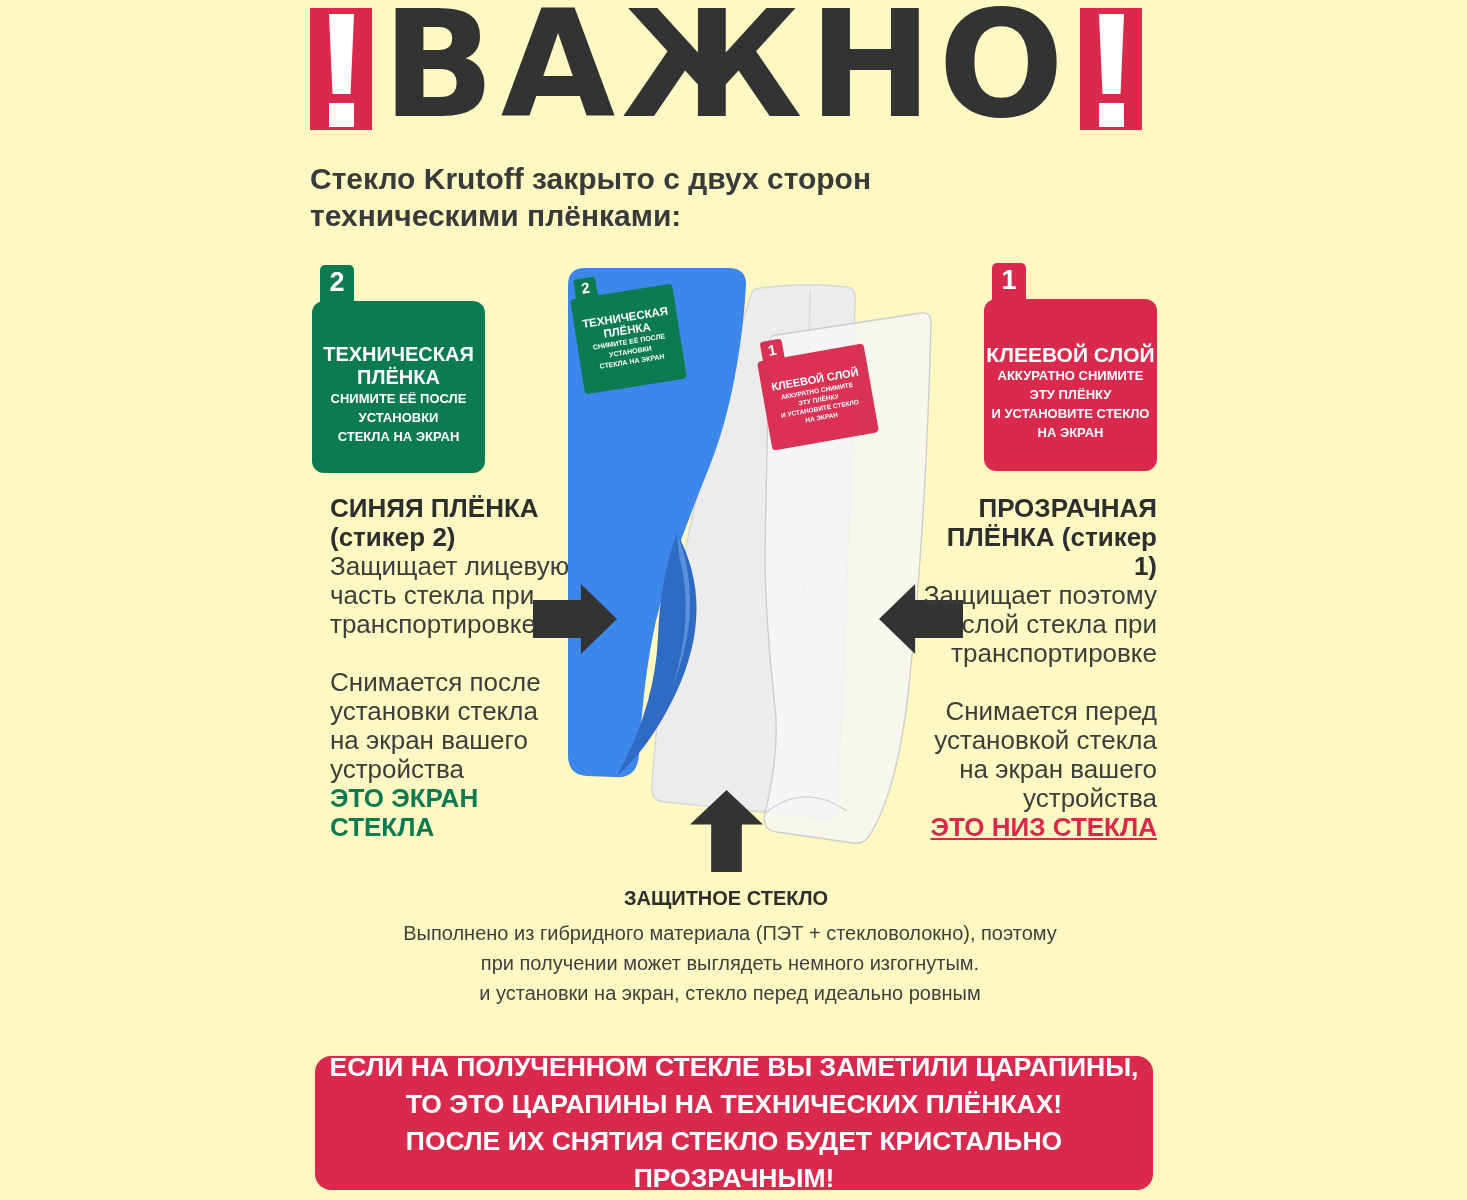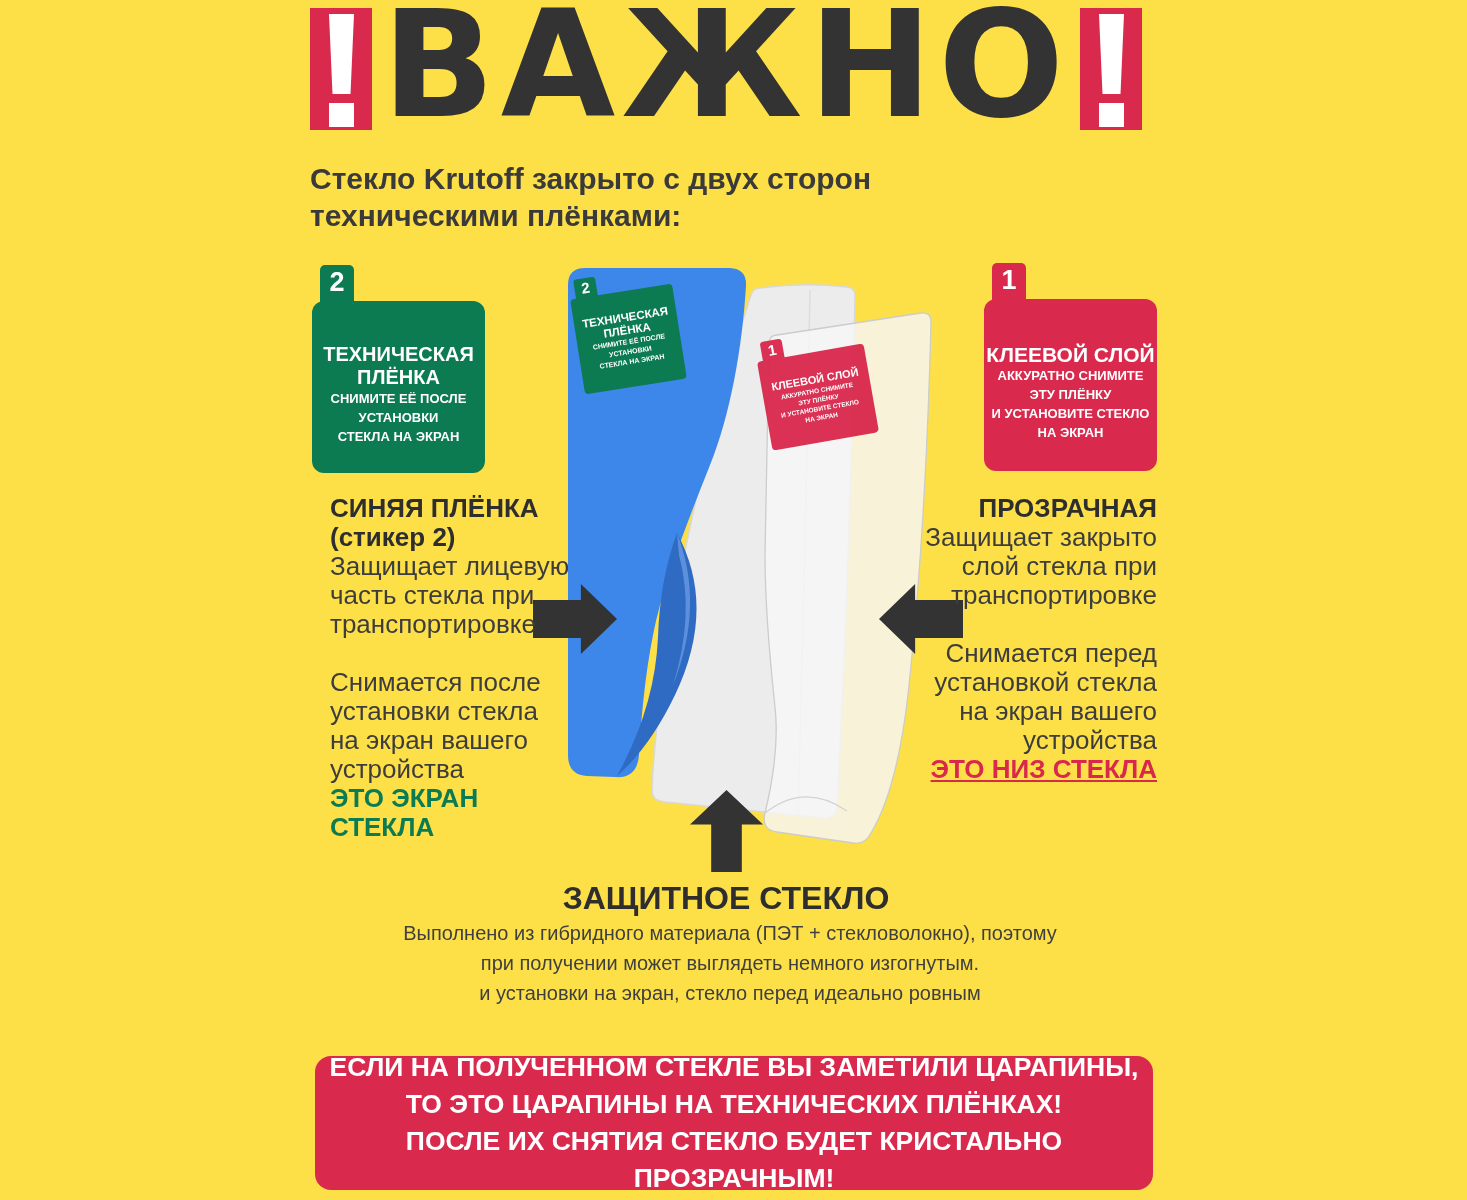--- a/index.html
+++ b/index.html
@@ -1,17 +1,17 @@
 <!DOCTYPE html>
 <html><head>
 <meta charset="utf-8">
 <style>
   html,body{margin:0;padding:0;background:#ffffff;}
   .canvas{
-    position:relative;width:1467px;height:1200px;background:#fde047;overflow:hidden;
+    position:relative;width:1467px;height:1200px;background:#fef9c3;overflow:hidden;
     font-family:"Liberation Sans", sans-serif;color:#3f3f3f;
   }
   
   .excl-box{position:absolute;width:62px;height:122px;background:#d92a4e;top:8px;}
   .excl-box .bar{position:absolute;left:19px;top:6px;width:25px;height:80px;background:#fff;
     clip-path:polygon(0 0,100% 0,86% 100%,14% 100%);}
   .excl-box .dot{position:absolute;left:19px;top:95px;width:25px;height:24px;background:#fff;}
   .main-title{position:absolute;left:310px;width:832px;top:-10px;text-align:center;
     font-family:"DejaVu Sans", sans-serif;font-weight:bold;font-size:148px;line-height:150px;
     letter-spacing:6px;color:#333333;}
@@ -53,21 +53,21 @@
   
   .arrow{position:absolute;background:#333333;}
   .arrow-right{left:533px;top:584px;width:84px;height:70px;
     clip-path:polygon(0 23%,57% 23%,57% 0,100% 50%,57% 100%,57% 77%,0 77%);}
   .arrow-left{left:879px;top:584px;width:84px;height:70px;
     clip-path:polygon(100% 23%,43% 23%,43% 0,0 50%,43% 100%,43% 77%,100% 77%);}
   .arrow-up{left:690px;top:790px;width:73px;height:82px;
     clip-path:polygon(50% 0,100% 42%,71% 42%,71% 100%,29% 100%,29% 42%,0 42%);}
   
   .glass-hd{position:absolute;left:310px;width:832px;top:882px;text-align:center;
-    font-weight:bold;font-size:32px;line-height:32px;color:#2e2e2e;}
+    font-weight:bold;font-size:20px;line-height:32px;color:#2e2e2e;}
   .glass-par{position:absolute;left:160px;width:1140px;top:918px;text-align:center;
     font-size:20px;line-height:30px;color:#3f3f3f;}
   
   .banner{position:absolute;left:315px;top:1056px;width:838px;height:134px;background:#d92a4e;
     border-radius:16px;color:#ffffff;display:flex;flex-direction:column;justify-content:center;
     text-align:center;font-weight:bold;font-size:26.5px;line-height:37px;}
   .illu{position:absolute;left:555px;top:255px;}
 </style>
 </head>
 <body>
@@ -165,21 +165,22 @@
     <div class="gap"></div>
     <div>Снимается после</div>
     <div>установки стекла</div>
     <div>на экран вашего</div>
     <div>устройства</div>
     <div class="note-green">ЭТО ЭКРАН СТЕКЛА</div>
   </div>
 
   <div class="info right">
     <div class="hd">ПРОЗРАЧНАЯ</div>
-    <div>Защищает закрыто</div>
+    <div class="hd">ПЛЁНКА (стикер 1)</div>
+    <div>Защищает поэтому</div>
     <div>слой стекла при</div>
     <div>транспортировке</div>
     <div class="gap"></div>
     <div>Снимается перед</div>
     <div>установкой стекла</div>
     <div>на экран вашего</div>
     <div>устройства</div>
     <div class="note-red">ЭТО НИЗ СТЕКЛА</div>
   </div>
 

